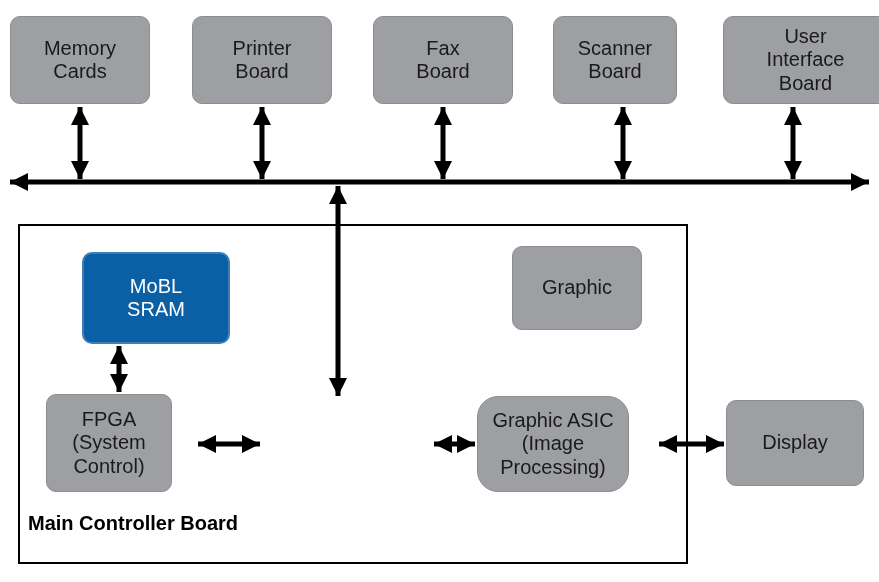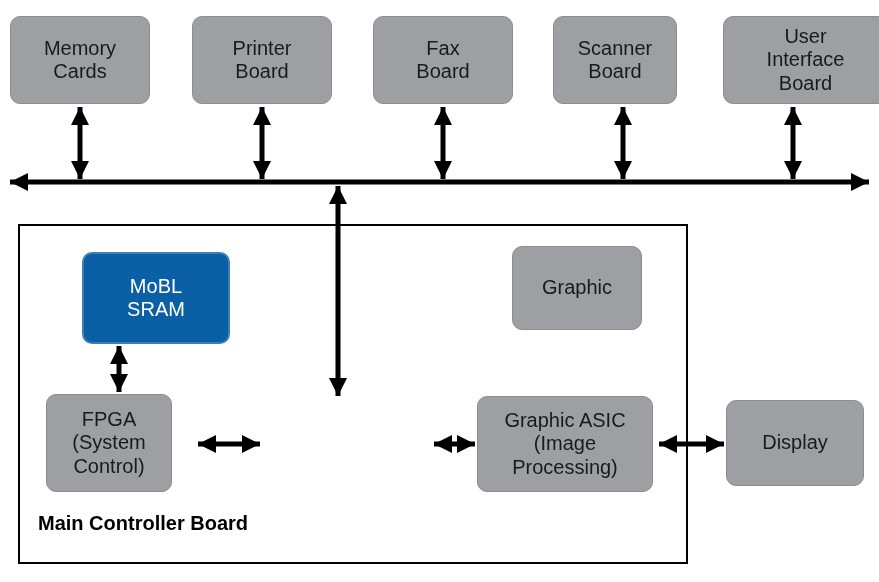--- a/index.html
+++ b/index.html
@@ -47,31 +47,31 @@
     position: absolute;
     left: 18px; top: 224px;
     width: 670px; height: 340px;
     box-sizing: border-box;
     border: 2px solid #000000;
     background: transparent;
     z-index: 0;
   }
   .board-label {
     position: absolute;
-    left: 38px; top: 512px;
+    left: 28px; top: 512px;
     font-size: 20px;
     font-weight: bold;
     color: #000000;
     z-index: 1;
   }
   .b-mobl    { left: 46px;  top: 252px; width: 148px; height: 92px; margin-left: 36px; }
   .b-battery { left: 512px; top: 246px; width: 130px; height: 84px; }
   .b-fpga    { left: 46px;  top: 394px; width: 126px; height: 98px; }
   .b-cpu     { left: 262px; top: 398px; width: 170px; height: 90px; }
-  .b-asic    { left: 477px; top: 396px; width: 176px; height: 96px; }
+  .b-asic    { left: 477px; top: 396px; width: 152px; height: 96px; border-radius: 21px; }
   .b-display { left: 726px; top: 400px; width: 138px; height: 86px; }
   .connectors {
     position: absolute;
     left: 0; top: 0;
     width: 879px; height: 582px;
     z-index: 2;
     pointer-events: none;
   }
 </style>
 </head>

